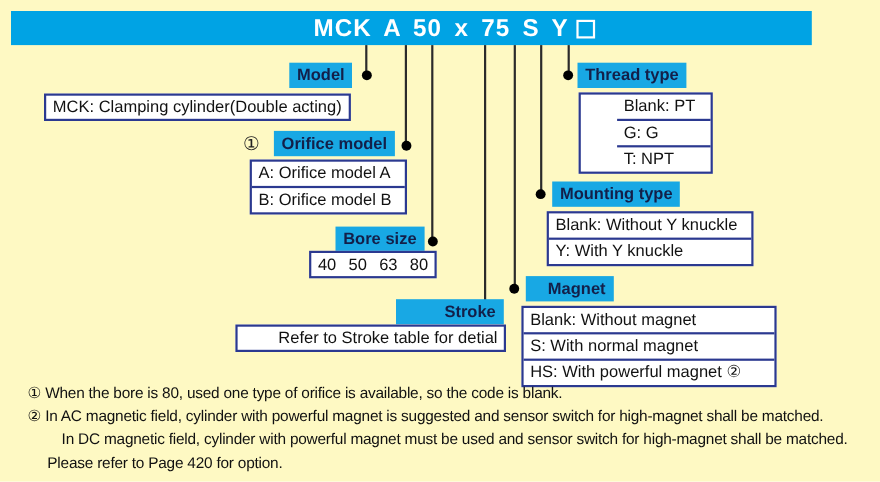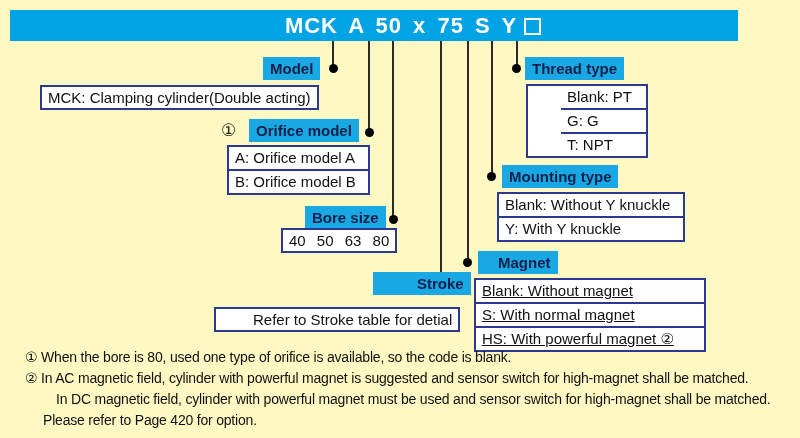--- a/index.html
+++ b/index.html
@@ -89,27 +89,27 @@
   <div class="tag" style="left:502px;top:165px;">Mounting type</div>
   <div class="table" style="left:497px;top:192px;width:184px;">
     <div class="row">Blank: Without Y knuckle</div>
     <div class="row">Y: With Y knuckle</div>
   </div>
 
   <div class="tag" style="left:305px;top:206px;">Bore size</div>
   <div class="notebox" style="left:281px;top:228px;word-spacing:7px;">40 50 63 80</div>
 
   <div class="tag" style="left:478px;top:251px;padding-left:20px;">Magnet</div>
-  <div class="table" style="left:474px;top:278px;width:228px;text-decoration:underline;">
+  <div class="table" style="left:474px;top:278px;width:228px;">
     <div class="row">Blank: Without magnet</div>
     <div class="row">S: With normal magnet</div>
     <div class="row">HS: With powerful magnet ②</div>
   </div>
 
-  <div class="tag" style="left:373px;top:272px;padding-left:44px;">Stroke</div>
-  <div class="notebox" style="left:214px;top:307px;padding-left:37px;">Refer to Stroke table for detial</div>
+  <div class="tag" style="left:360px;top:272px;padding-left:44px;">Stroke</div>
+  <div class="notebox" style="left:214px;top:295px;padding-left:37px;">Refer to Stroke table for detial</div>
 
   <div class="footnote" style="left:25px;top:349px;">① When the bore is 80, used one type of orifice is available, so the code is blank.</div>
   <div class="footnote" style="left:25px;top:370px;">② In AC magnetic field, cylinder with powerful magnet is suggested and sensor switch for high-magnet shall be matched.</div>
   <div class="footnote" style="left:56px;top:391px;">In DC magnetic field, cylinder with powerful magnet must be used and sensor switch for high-magnet shall be matched.</div>
   <div class="footnote" style="left:43px;top:412px;text-align:center;">Please refer to  Page 420 for option.</div>
 
 </div>
 
 </body></html>

